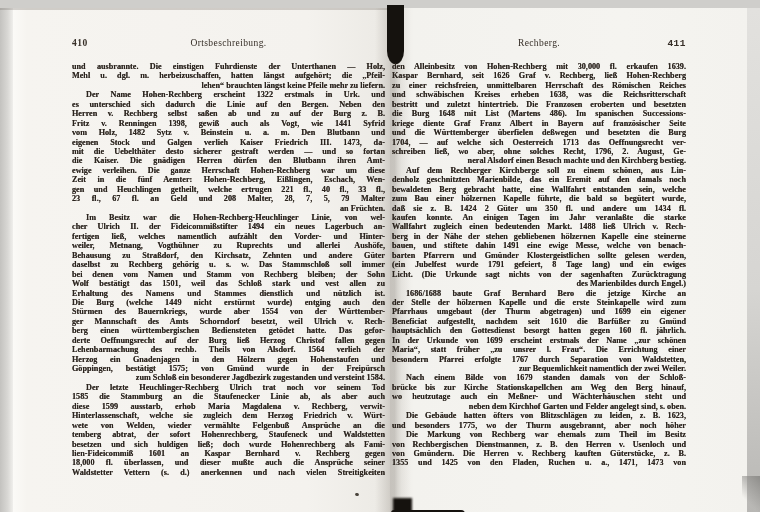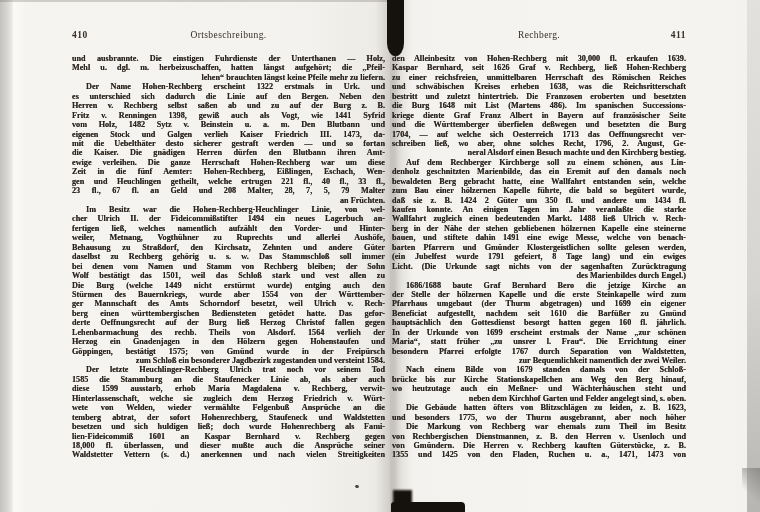--- a/index.html
+++ b/index.html
@@ -1,18 +1,18 @@
 <!DOCTYPE html>
 <html><head>
 <meta charset="utf-8">
 <style>
   html,body { margin:0; padding:0; }
   body { width:760px; height:512px; overflow:hidden; background:#cfcecb;
          font-family:"Liberation Serif","DejaVu Serif",serif; }
-  #scan { position:relative; width:760px; height:452px; background:#dedcd9; }
+  #scan { position:relative; width:760px; height:452px; background:#dedcd9;margin-top:8px; }
 
   
   .edge-left  { position:absolute; left:0; top:0; width:13px; height:512px;
                 background:linear-gradient(90deg,#c3c2bf,#d9d8d5 60%,#f0efec); }
   .edge-right { position:absolute; left:747px; top:0; width:13px; height:512px;
                 background:linear-gradient(180deg,#e2e1de 0%,#d6d5d2 55%,#b7b6b3 100%); }
   .top-edge   { position:absolute; left:0; top:0; width:392px; height:2px;
                 background:rgba(110,104,96,0.28); }
 
   
@@ -39,21 +39,21 @@
 
   
   .content { position:absolute; top:30px; color:var(--ink,#2b241e); }
   .content-left  { left:72px;  width:313px; }
   .content-right { left:392px; width:294px; }
 
   .pg-header { position:relative; height:12px; margin-bottom:12px; text-align:center;
                font-size:9.5px; letter-spacing:0.4px; color:#352d26; }
   .pgnum { font-weight:bold; font-size:9.5px; letter-spacing:0.5px; }
   .pgnum-left  { position:absolute; left:0; top:0; }
-  .pgnum-right { position:absolute; right:0; top:0; }
+  .pgnum-right { position:absolute; right:0; top:0;font-family:Liberation Mono, monospace; }
   .pgtitle { display:inline-block; }
 
   .pg-body { width:100%; }
   .ln { font-size:8.2px; line-height:9.45px; height:9.45px; overflow:hidden;
         text-align:justify; font-weight:bold; letter-spacing:0;
         color:var(--ink,#2b241e); text-shadow:0 0 0.3px rgba(43,36,30,0.65); }
   .ln:not(.end)::after { content:""; display:inline-block; width:100%; height:0; }
   .ln.ind { text-indent:14px; }
   .ln.end { text-align:right; }
 </style>
@@ -99,20 +99,21 @@
         <div class="ln">23 fl., 67 fl. an Geld und 208 Malter, 28, 7, 5, 79 Malter</div>
         <div class="ln end">an Früchten.</div>
         <div class="ln ind">Im Besitz war die Hohen-Rechberg-Heuchlinger Linie, von wel-</div>
         <div class="ln">cher Ulrich II. der Fideicommißstifter 1494 ein neues Lagerbuch an-</div>
         <div class="ln">fertigen ließ, welches namentlich aufzählt den Vorder- und Hinter-</div>
         <div class="ln">weiler, Metnang, Vogthühner zu Ruprechts und allerlei Aushöfe,</div>
         <div class="ln">Behausung zu Straßdorf, den Kirchsatz, Zehnten und andere Güter</div>
         <div class="ln">daselbst zu Rechberg gehörig u. s. w. Das Stammschloß soll immer</div>
         <div class="ln">bei denen vom Namen und Stamm von Rechberg bleiben; der Sohn</div>
         <div class="ln">Wolf bestätigt das 1501, weil das Schloß stark und vest allen zu</div>
+        <div class="ln">Erhaltung des Namens und Stammes dienstlich und nützlich ist.</div>
         <div class="ln">Die Burg (welche 1449 nicht erstürmt wurde) entging auch den</div>
         <div class="ln">Stürmen des Bauernkriegs, wurde aber 1554 von der Württember-</div>
         <div class="ln">ger Mannschaft des Amts Schorndorf besetzt, weil Ulrich v. Rech-</div>
         <div class="ln">berg einen württembergischen Bediensteten getödet hatte. Das gefor-</div>
         <div class="ln">derte Oeffnungsrecht auf der Burg ließ Herzog Christof fallen gegen</div>
         <div class="ln">Lehenbarmachung des rechb. Theils von Alsdorf. 1564 verlieh der</div>
         <div class="ln">Herzog ein Gnadenjagen in den Hölzern gegen Hohenstaufen und</div>
         <div class="ln">Göppingen, bestätigt 1575; von Gmünd wurde in der Freipürsch</div>
         <div class="ln end">zum Schloß ein besonderer Jagdbezirk zugestanden und versteint 1584.</div>
         <div class="ln ind">Der letzte Heuchlinger-Rechberg Ulrich trat noch vor seinem Tod</div>

